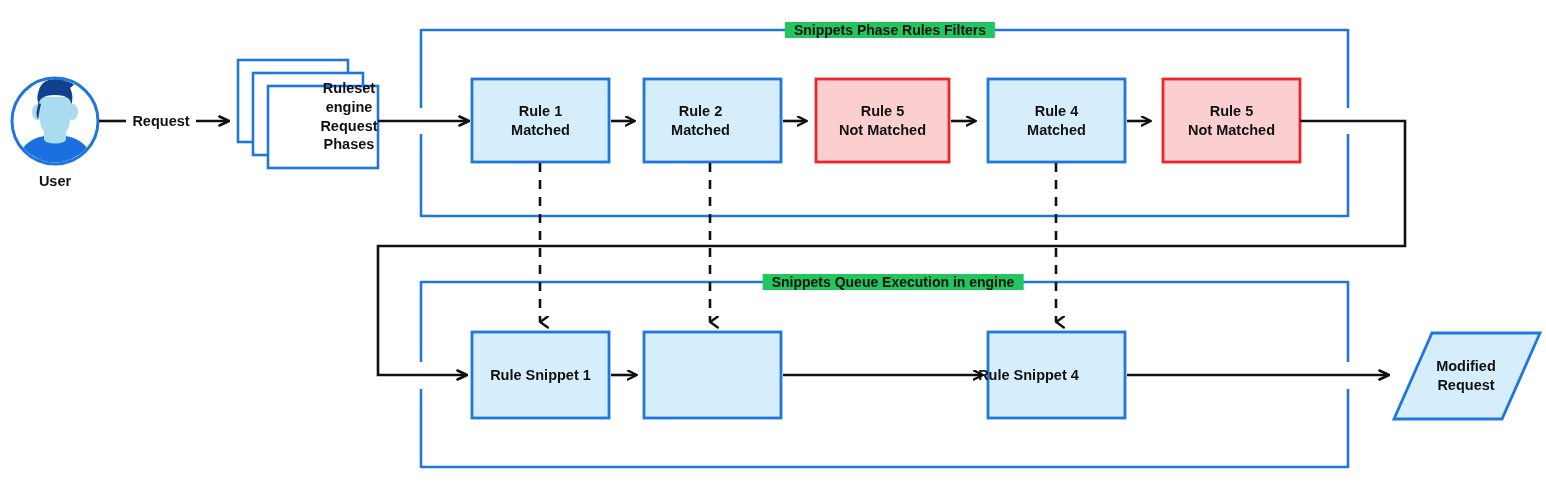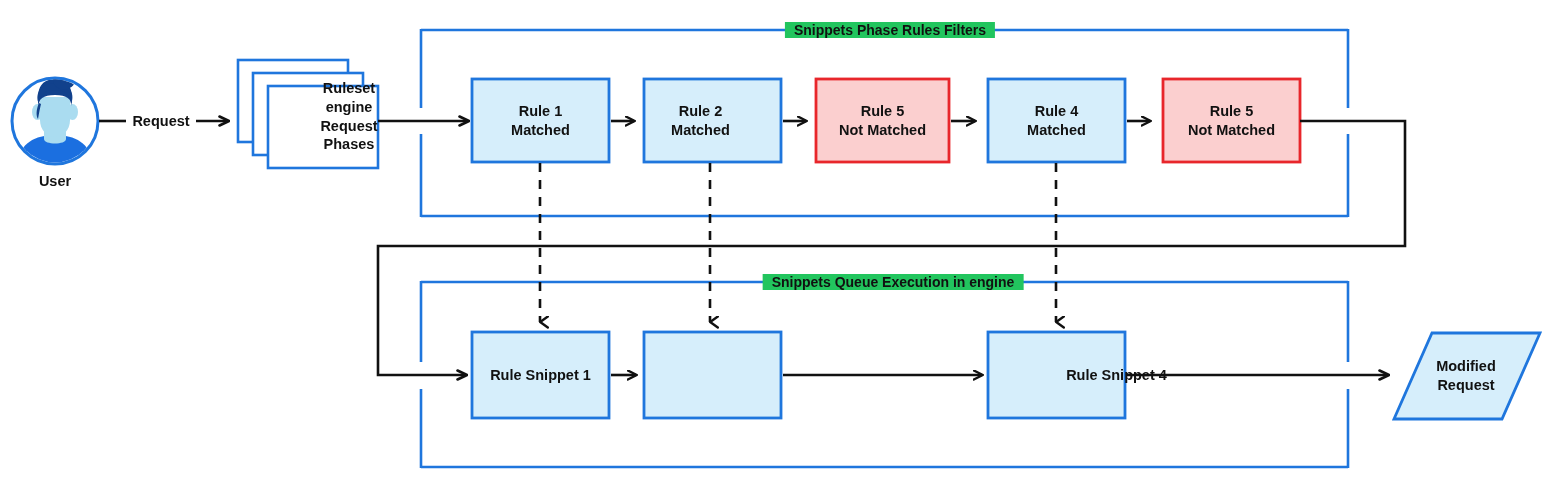--- a/index.html
+++ b/index.html
@@ -202,18 +202,18 @@
   <div class="node-label rule-label" style="left:988px; top:79px; width:137px; height:83px;">
     <span>Rule 4</span>
     <span>Matched</span>
   </div>
   <div class="node-label rule-label" style="left:1163px; top:79px; width:137px; height:83px;border-radius:19px;">
     <span>Rule 5</span>
     <span>Not Matched</span>
   </div>
 
   <div class="node-label snippet-label" style="left:472px; top:332px; width:137px; height:86px;">Rule Snippet 1</div>
-  <div class="node-label snippet-label" style="left:1048px; top:332px; width:137px; height:86px;">Rule Snippet 4</div>
+  <div class="node-label snippet-label" style="left:960px; top:332px; width:137px; height:86px;">Rule Snippet 4</div>
 
   <div class="node-label request-label" style="left:1402px; top:333px; width:128px; height:86px;">Modified
 Request</div>
 
 </div>
 
 </body></html>

